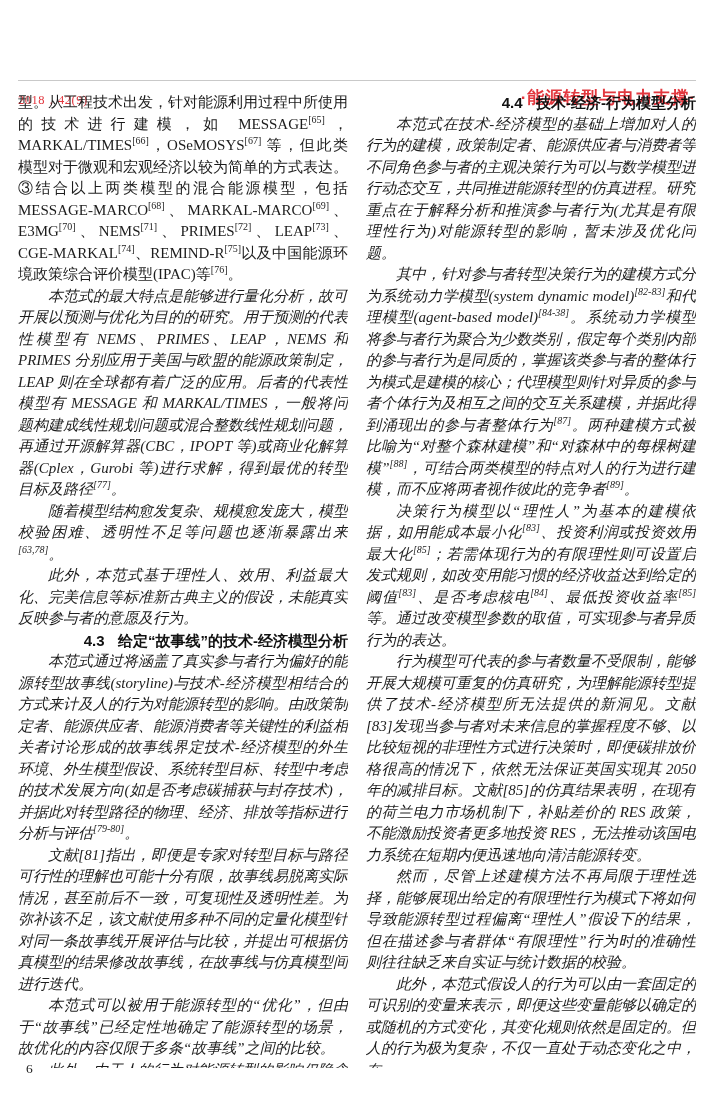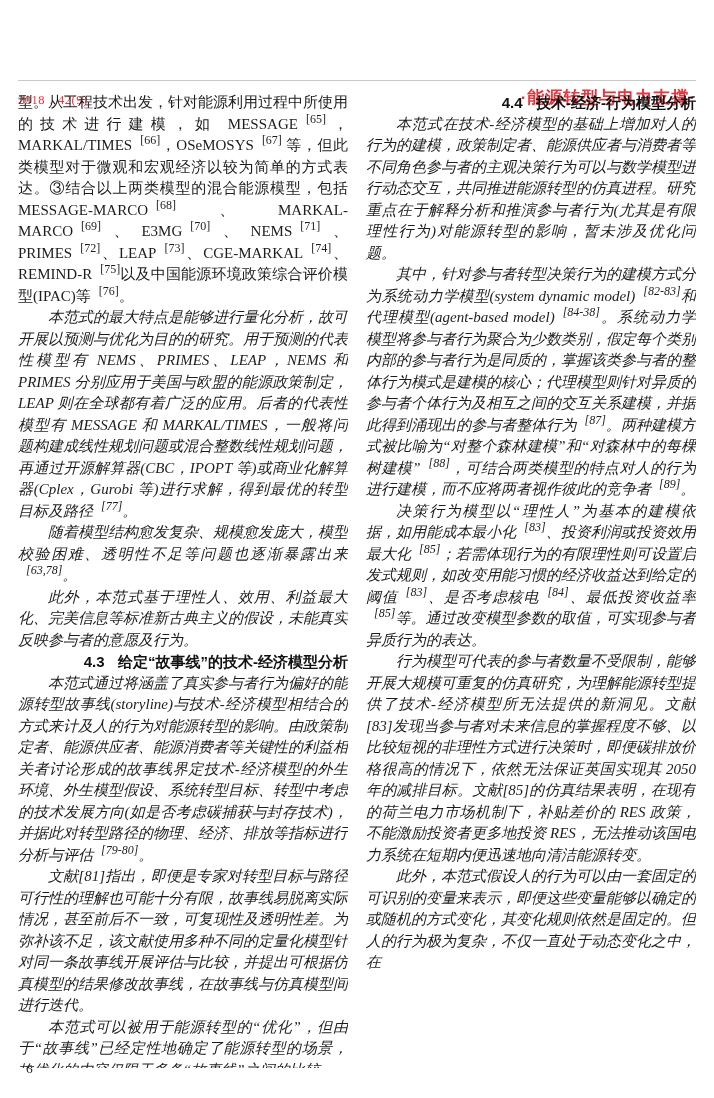--- a/index.html
+++ b/index.html
@@ -34,21 +34,21 @@
     font-family:"Liberation Serif","DejaVu Serif",serif;
   }
   .para.indent{text-indent:2em;font-style:italic;}
   .sec-heading{
     margin:0;font-size:15px;line-height:21.5px;font-weight:700;
     font-family:"Liberation Sans","DejaVu Sans",sans-serif;color:#111;
     text-align:right;
   }
   .sec-heading .sec-num{margin-right:0.9em;}
   sup{
-    font-size:12px;line-height:0;vertical-align:super;letter-spacing:0;margin-left:8px;
+    font-size:10px;line-height:0;vertical-align:super;letter-spacing:0;
   }
   .page-number{
     position:absolute;left:26px;top:1061px;font-size:13.5px;color:#222;
     font-family:"Liberation Serif","DejaVu Serif",serif;
   }
 </style>
 </head>
 <body>
 
 <div class="page">
@@ -69,18 +69,19 @@
         <p class="para indent">文献[81]指出，即便是专家对转型目标与路径可行性的理解也可能十分有限，故事线易脱离实际情况，甚至前后不一致，可复现性及透明性差。为弥补该不足，该文献使用多种不同的定量化模型针对同一条故事线开展评估与比较，并提出可根据仿真模型的结果修改故事线，在故事线与仿真模型间进行迭代。</p>
         <p class="para indent">本范式可以被用于能源转型的“优化”，但由于“故事线”已经定性地确定了能源转型的场景，故优化的内容仅限于多条“故事线”之间的比较。</p>
         <p class="para indent">此外，由于人的行为对能源转型的影响仅隐含于故事线中，无法在仿真过程中实现人的行为与数</p>
       </div>
     <div class="column">
         <h3 class="sec-heading"><span class="sec-num">4.4</span><span>技术-经济-行为模型分析</span></h3>
         <p class="para indent">本范式在技术-经济模型的基础上增加对人的行为的建模，政策制定者、能源供应者与消费者等不同角色参与者的主观决策行为可以与数学模型进行动态交互，共同推进能源转型的仿真进程。研究重点在于解释分析和推演参与者行为(尤其是有限理性行为)对能源转型的影响，暂未涉及优化问题。</p>
         <p class="para indent">其中，针对参与者转型决策行为的建模方式分为系统动力学模型(system dynamic model)<sup>[82-83]</sup>和代理模型(agent-based model)<sup>[84-38]</sup>。系统动力学模型将参与者行为聚合为少数类别，假定每个类别内部的参与者行为是同质的，掌握该类参与者的整体行为模式是建模的核心；代理模型则针对异质的参与者个体行为及相互之间的交互关系建模，并据此得到涌现出的参与者整体行为<sup>[87]</sup>。两种建模方式被比喻为“对整个森林建模”和“对森林中的每棵树建模”<sup>[88]</sup>，可结合两类模型的特点对人的行为进行建模，而不应将两者视作彼此的竞争者<sup>[89]</sup>。</p>
         <p class="para indent">决策行为模型以“理性人”为基本的建模依据，如用能成本最小化<sup>[83]</sup>、投资利润或投资效用最大化<sup>[85]</sup>；若需体现行为的有限理性则可设置启发式规则，如改变用能习惯的经济收益达到给定的阈值<sup>[83]</sup>、是否考虑核电<sup>[84]</sup>、最低投资收益率<sup>[85]</sup>等。通过改变模型参数的取值，可实现参与者异质行为的表达。</p>
         <p class="para indent">行为模型可代表的参与者数量不受限制，能够开展大规模可重复的仿真研究，为理解能源转型提供了技术-经济模型所无法提供的新洞见。文献[83]发现当参与者对未来信息的掌握程度不够、以比较短视的非理性方式进行决策时，即便碳排放价格很高的情况下，依然无法保证英国实现其 2050 年的减排目标。文献[85]的仿真结果表明，在现有的荷兰电力市场机制下，补贴差价的 RES 政策，不能激励投资者更多地投资 RES，无法推动该国电力系统在短期内便迅速地向清洁能源转变。</p>
+        <p class="para indent">然而，尽管上述建模方法不再局限于理性选择，能够展现出给定的有限理性行为模式下将如何导致能源转型过程偏离“理性人”假设下的结果，但在描述参与者群体“有限理性”行为时的准确性则往往缺乏来自实证与统计数据的校验。</p>
         <p class="para indent">此外，本范式假设人的行为可以由一套固定的可识别的变量来表示，即便这些变量能够以确定的或随机的方式变化，其变化规则依然是固定的。但人的行为极为复杂，不仅一直处于动态变化之中，在</p>
       </div>
   </div>
 
   <div class="page-number">6</div>
 </div>
 
 </body></html>

